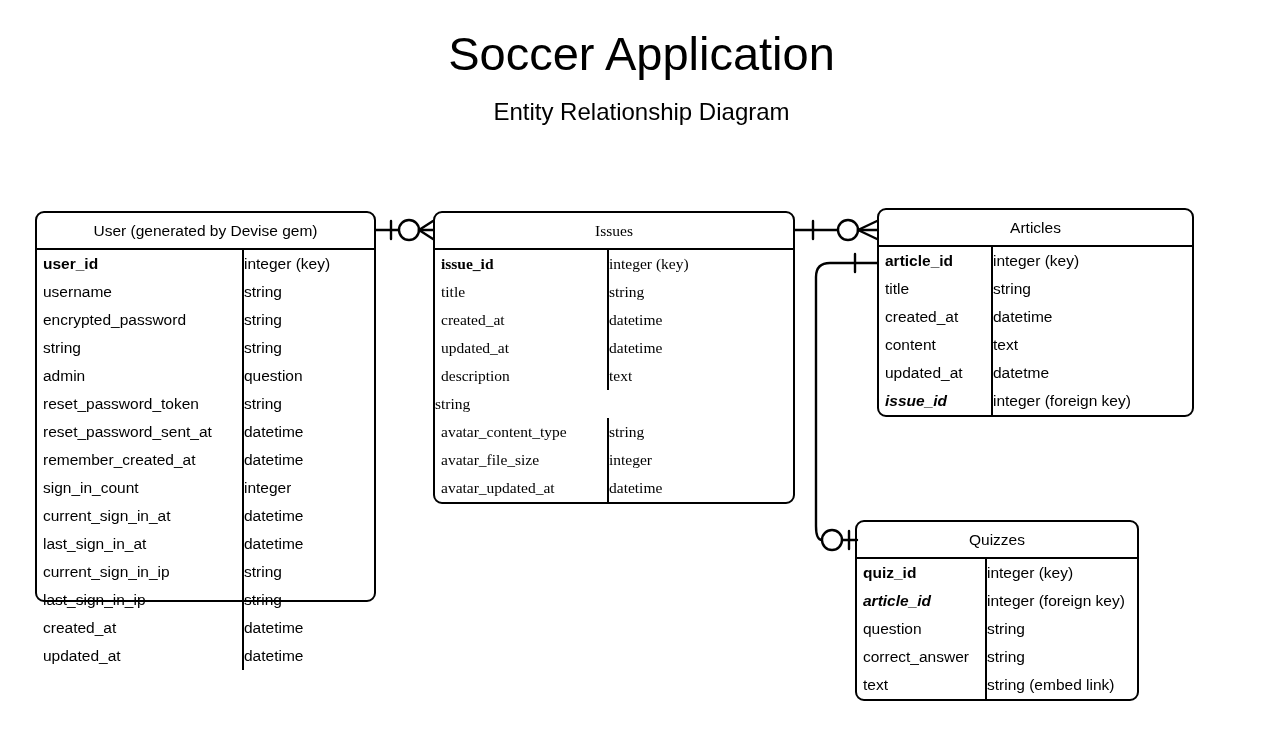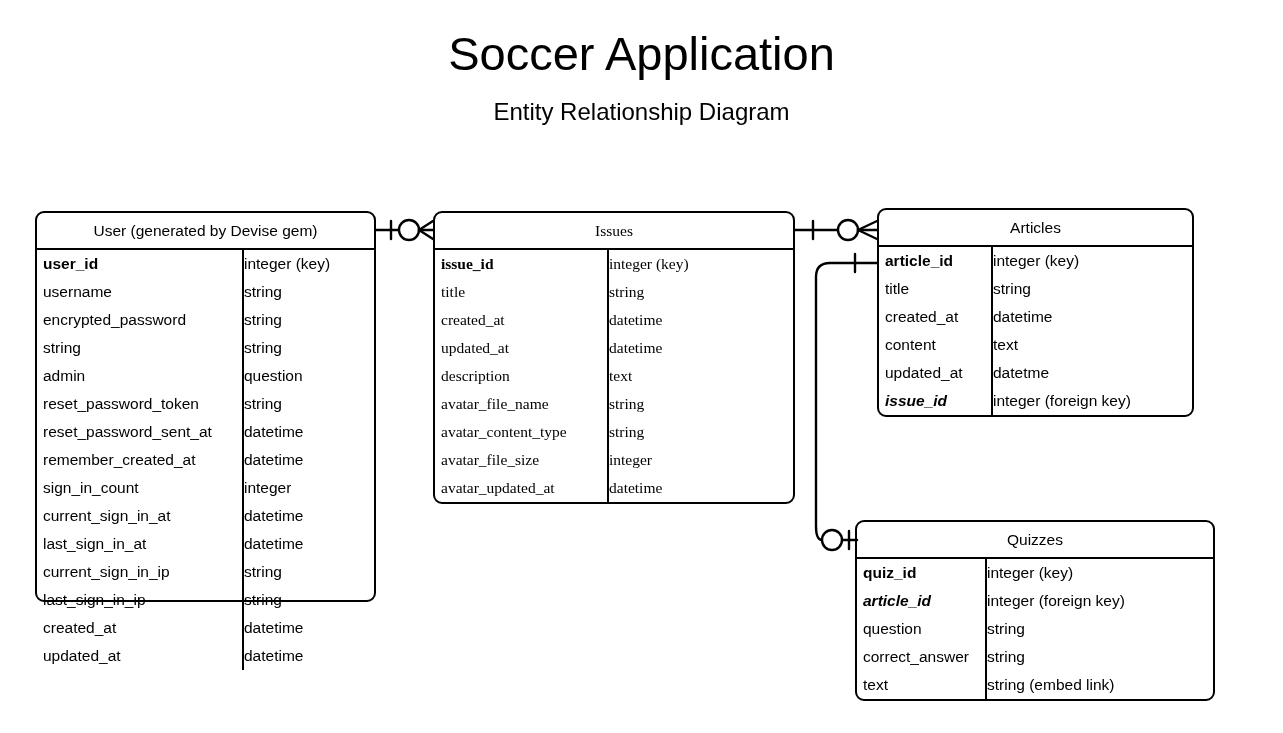--- a/index.html
+++ b/index.html
@@ -180,21 +180,20 @@
         </div>
         <div class="row">
           <span class="fname">updated_at</span>
           <span class="ftype">datetime</span>
         </div>
         <div class="row">
           <span class="fname">description</span>
           <span class="ftype">text</span>
         </div>
         <div class="row">
-          <span class="fname">avatar_file_name</span>
           <span class="ftype">string</span>
         </div>
         <div class="row">
           <span class="fname">avatar_content_type</span>
           <span class="ftype">string</span>
         </div>
         <div class="row">
           <span class="fname">avatar_file_size</span>
           <span class="ftype">integer</span>
         </div>
@@ -228,21 +227,21 @@
           <span class="fname">updated_at</span>
           <span class="ftype">datetme</span>
         </div>
         <div class="row">
           <span class="fname fk">issue_id</span>
           <span class="ftype">integer (foreign key)</span>
         </div>
       </div>
   </div>
 
-  <div class="entity" style="left:855px; top:520px; width:360px; height:181px; --namecol:130px;">
+  <div class="entity" style="left:855px; top:520px; width:284px; height:181px; --namecol:130px;">
     <div class="hdr">Quizzes</div>
     <div class="body">
         <div class="row">
           <span class="fname pk">quiz_id</span>
           <span class="ftype">integer (key)</span>
         </div>
         <div class="row">
           <span class="fname fk">article_id</span>
           <span class="ftype">integer (foreign key)</span>
         </div>

